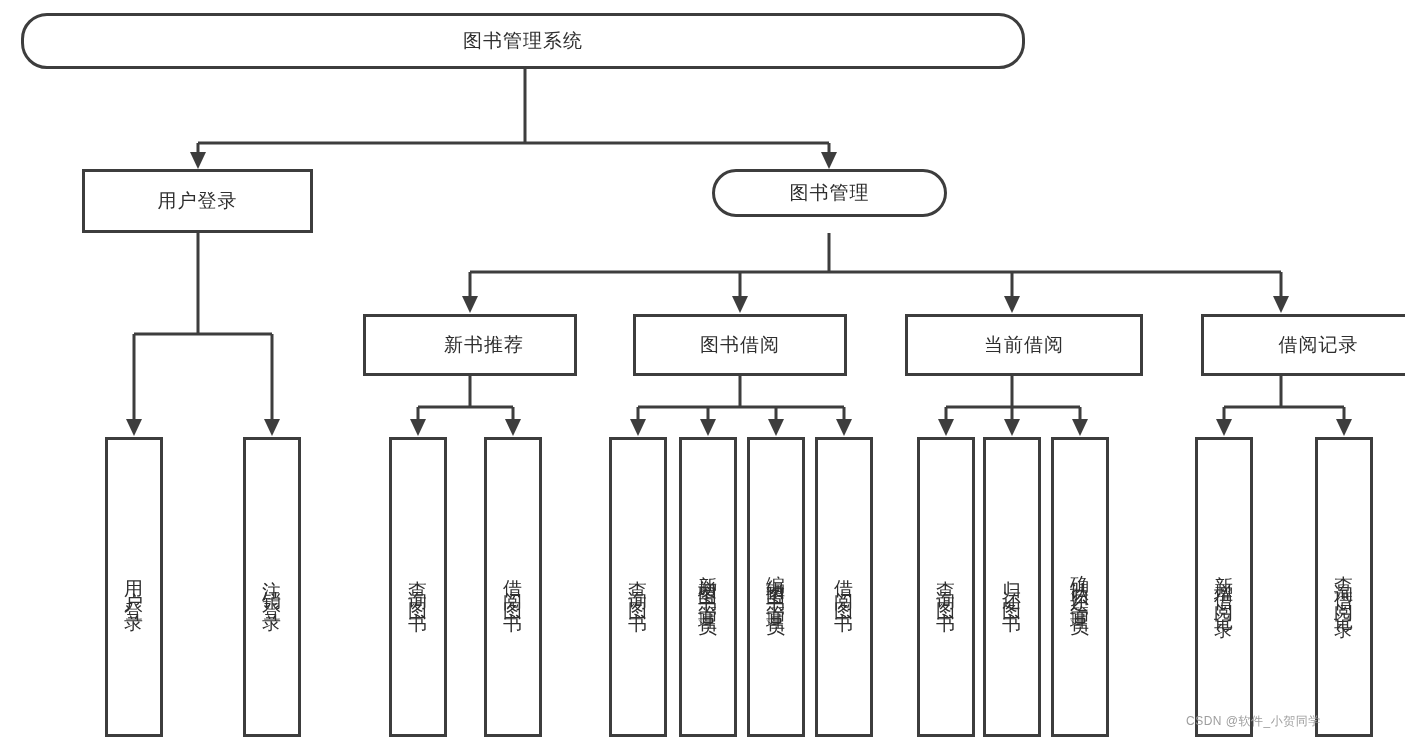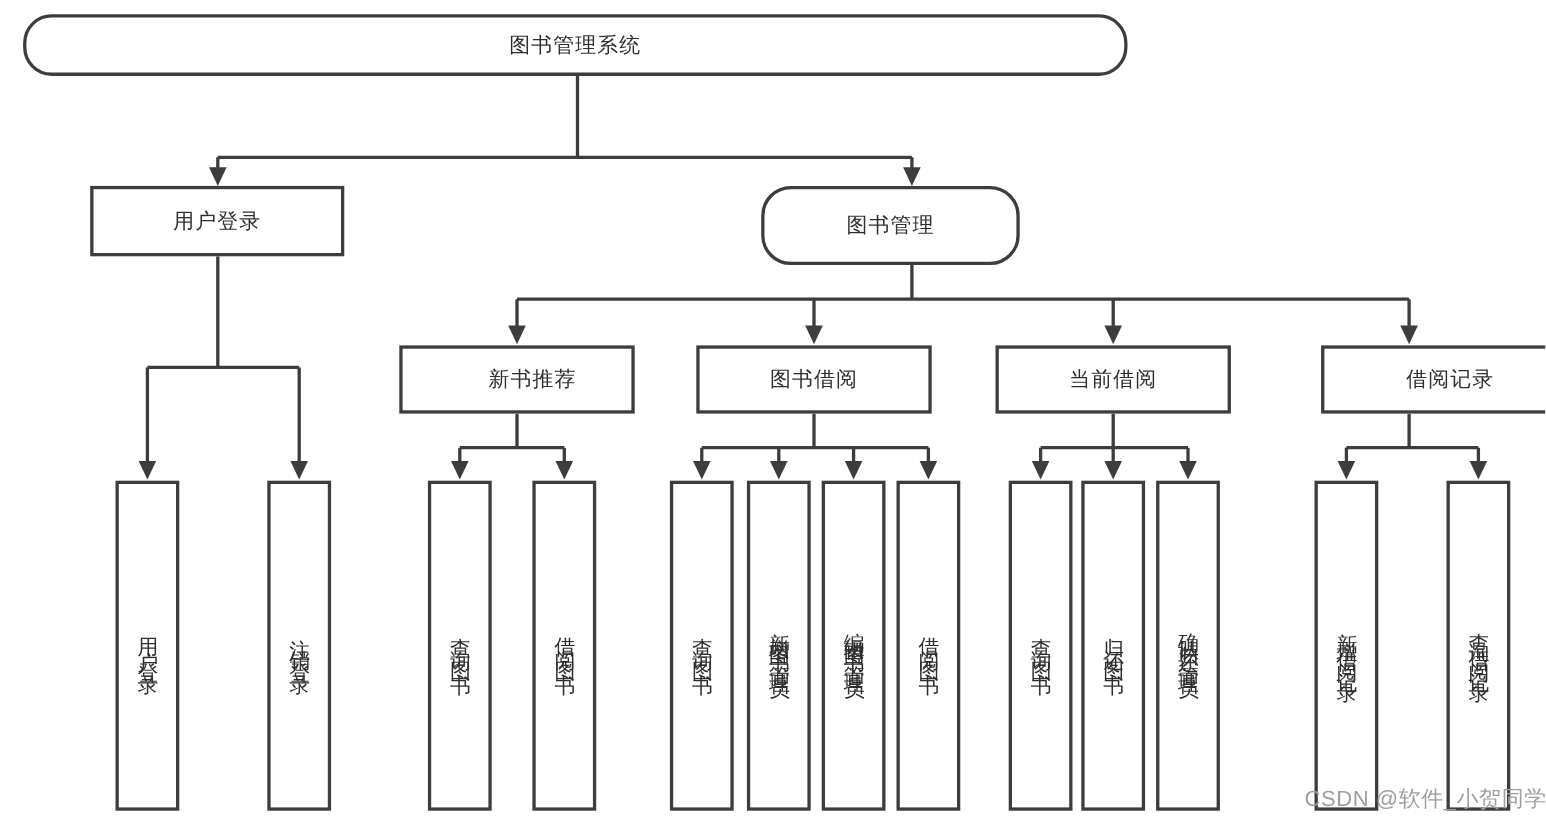--- a/index.html
+++ b/index.html
@@ -34,24 +34,24 @@
     color: #2e2e2e;
   }
   .box .lbl {
     font-size: 19px;
     letter-spacing: 1px;
     white-space: nowrap;
   }
   
   .n-root  { left: 21px;   top: 13px;  width: 1004px; height: 56px; border-radius: 26px; }
   .n-l1a   { left: 82px;   top: 169px; width: 231px;  height: 64px; }
-  .n-l1b   { left: 692px;  top: 169px; width: 235px;  height: 72px; border-radius: 27px; }
+  .n-l1b   { left: 712px;  top: 169px; width: 235px;  height: 48px; border-radius: 27px; }
   .n-l2a   { left: 363px;  top: 314px; width: 214px;  height: 62px; padding-left: 28px; }
   .n-l2b   { left: 633px;  top: 314px; width: 214px;  height: 62px; }
-  .n-l2c   { left: 905px;  top: 314px; width: 214px;  height: 62px; }
+  .n-l2c   { left: 905px;  top: 314px; width: 238px;  height: 62px; }
   .n-l2d   { left: 1201px; top: 314px; width: 214px;  height: 62px; padding-left: 21px; }
   
   .leaf {
     top: 437px;
     width: 58px;
     height: 300px;
   }
   .leaf .vlbl {
     writing-mode: vertical-lr;
     text-orientation: mixed;
@@ -73,21 +73,21 @@
   .lf8  { left: 815px; }
   .lf9  { left: 917px; }
   .lf10 { left: 983px; }
   .lf11 { left: 1051px; }
   .lf12 { left: 1195px; }
   .lf13 { left: 1315px; }
   .watermark {
     position: absolute;
     left: 1186px;
     top: 713px;
-    font-size: 20px;
+    font-size: 12px;
     color: #9e9e9e;
     white-space: nowrap;
     z-index: 10;
     letter-spacing: 0.5px;
   }
 </style>
 </head>
 <body>
 
 <div class="canvas">

